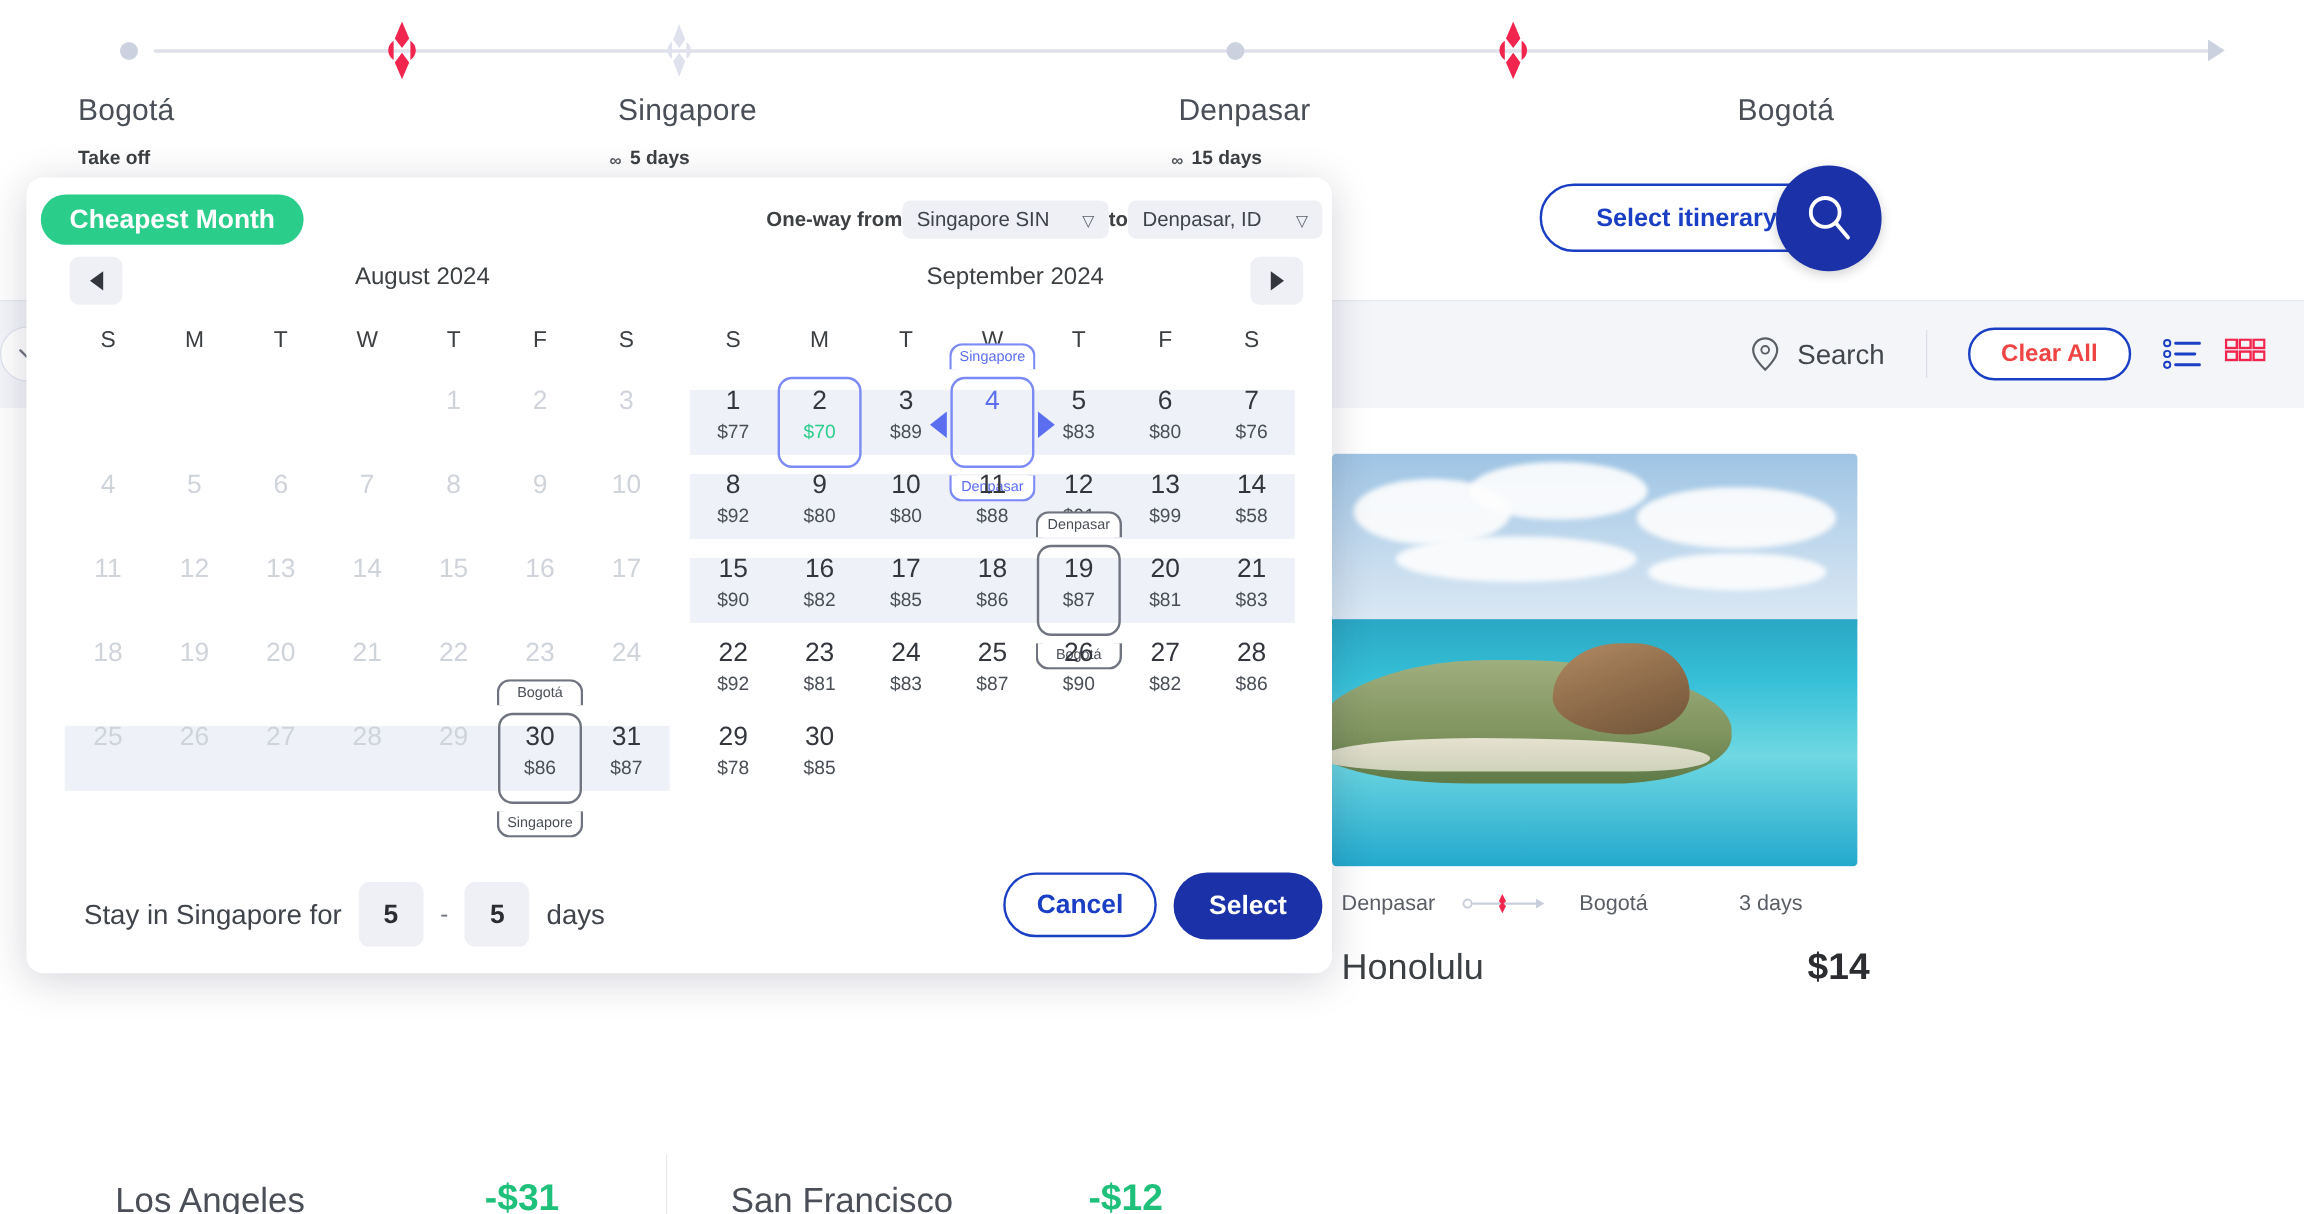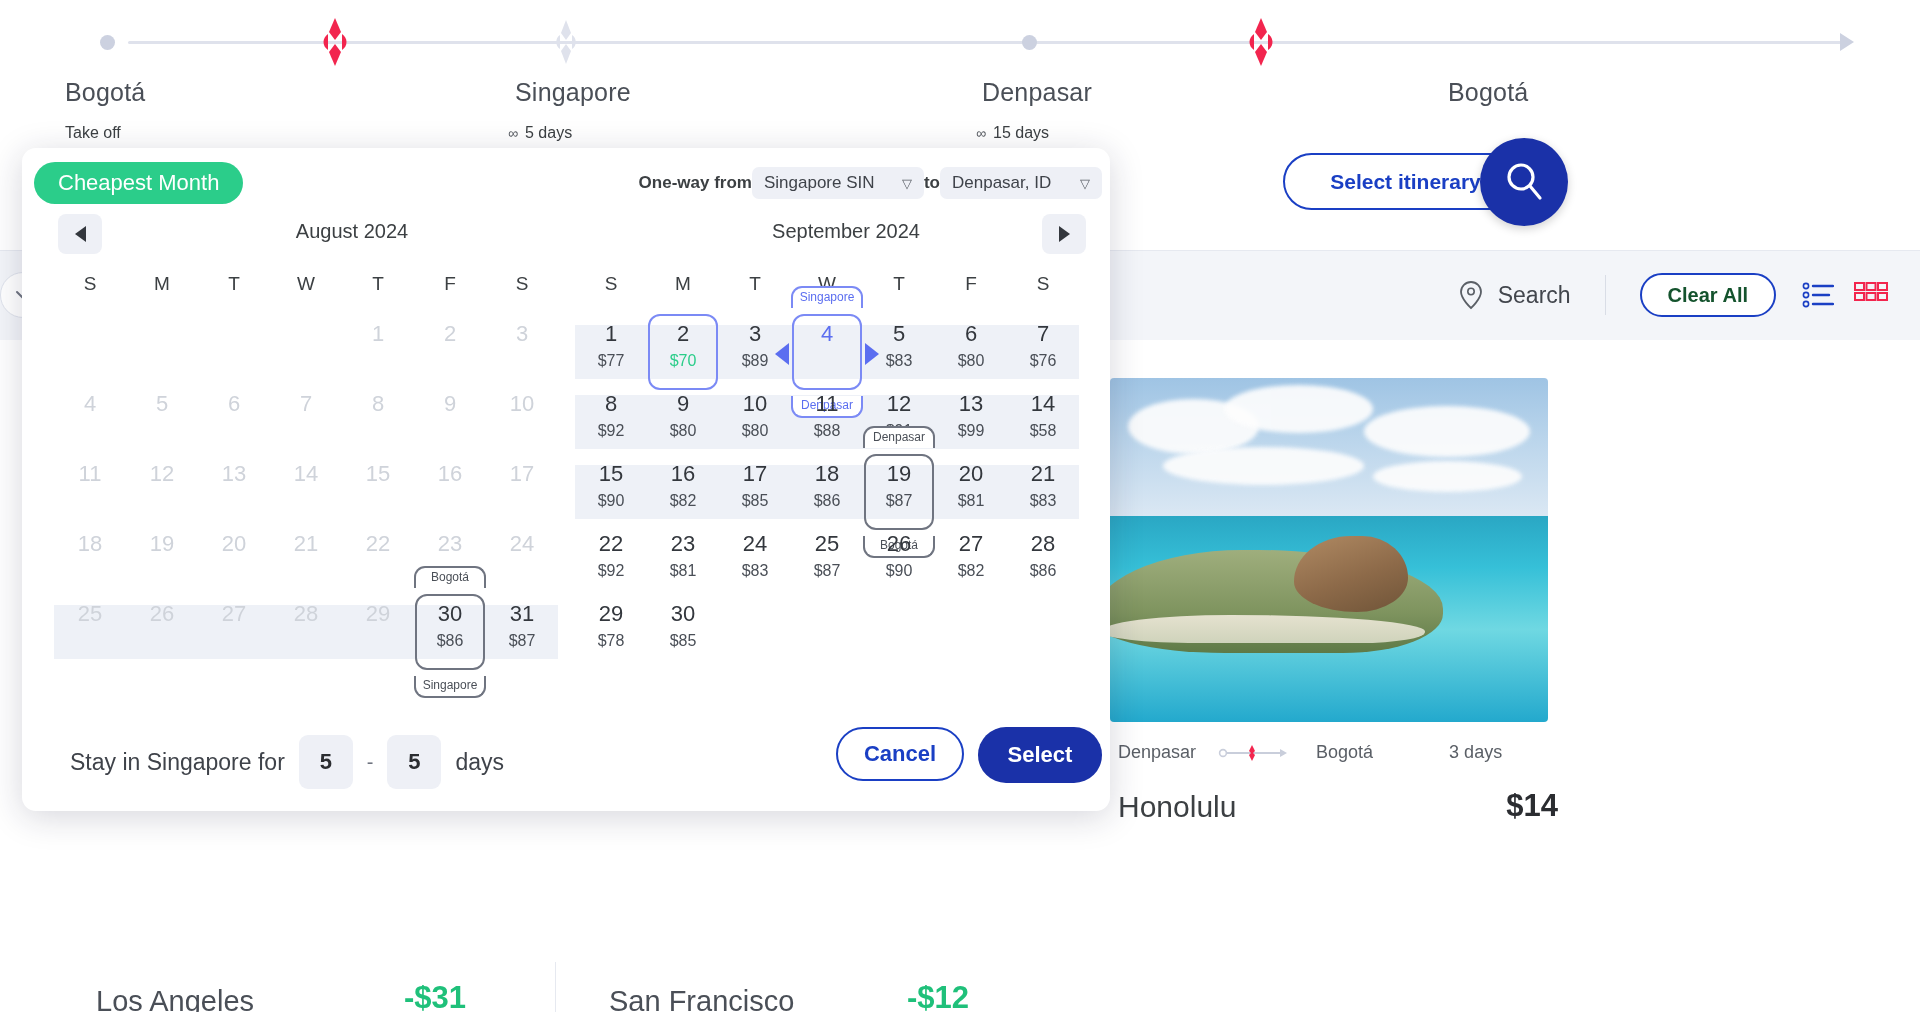--- a/index.html
+++ b/index.html
@@ -14,21 +14,21 @@
 
   
   .timeline { position: absolute; left: 0; top: 0; width: 1920px; height: 180px; background: #fff; }
   .tl-line { position: absolute; left: 128px; top: 41px; width: 1722px; height: 3px; background: #dfe2ec; border-radius: 2px; }
   .tl-arrowhead { position: absolute; left: 1840px; top: 33px; width: 0; height: 0;
     border-top: 9px solid transparent; border-bottom: 9px solid transparent; border-left: 14px solid #ccd1e0; }
   .tl-dot { position: absolute; top: 35px; width: 15px; height: 15px; border-radius: 50%; background: #ccd1e0; }
   .tl-diamond { position: absolute; top: 18px; width: 40px; height: 48px; }
   .tl-diamond svg { display: block; }
   .tl-label { position: absolute; top: 78px; font-size: 25px; color: #4a4f57; font-weight: 400; letter-spacing: .2px; }
-  .tl-sub { position: absolute; font-size: 16px; font-weight: 400; color: #3c4043; display: flex; align-items: center; gap: 7px; }
+  .tl-sub { position: absolute; font-size: 16px; font-weight: 700; color: #3c4043; display: flex; align-items: center; gap: 7px; }
   .tl-sub .ic { font-size: 14px; color: #55595f; display:inline-block; }
   .tl-days { top: 124px; }
   .tl-date { top: 148px; }
 
   
   .select-itinerary {
     position: absolute; left: 1283px; top: 153px; width: 245px; height: 57px;
     border: 2px solid #1a3fc4; border-radius: 30px; background: #fff;
     display: flex; align-items: center; justify-content: center;
     color: #1a3fc4; font-size: 21px; font-weight: 700; cursor: pointer;
@@ -47,21 +47,21 @@
   }
   .fb-chip {
     position: absolute; left: 0px; top: 272px; width: 46px; height: 46px; border-radius: 23px;
     background: #fff; border: 1px solid #dfe3ec; display:flex; align-items:center; justify-content:center;
   }
   .fb-right { position: absolute; right: 0; top: 250px; height: 90px; display: flex; align-items: center; padding-right: 32px; gap: 0; }
   .fb-search { display: flex; align-items: center; gap: 14px; color: #42464d; font-size: 23px; padding-right: 34px; cursor: pointer; }
   .fb-divider { width: 1px; height: 40px; background: #d9dde6; }
   .clear-all {
     margin-left: 34px; height: 44px; padding: 0 26px; border-radius: 24px; border: 2px solid #1a3fc4;
-    background: #fff; color: #14532d; font-size: 20px; font-weight: 700; display: flex; align-items: center; cursor: pointer;
+    background: #fff; color: #ef4444; font-size: 20px; font-weight: 700; display: flex; align-items: center; cursor: pointer;
   }
   .view-toggle { margin-left: 26px; display: flex; align-items: center; gap: 20px; }
 
   
   .photo-card {
     position: absolute; left: 1110px; top: 378px; width: 438px; height: 344px;
     overflow: hidden; border-radius: 4px;
   }
   .photo-sky { position:absolute; left:0; top:0; width:100%; height:42%;
     background: linear-gradient(180deg,#9fc4e4 0%, #bcd6ec 45%, #dde9f4 100%); }
@@ -91,21 +91,21 @@
   
   .modal {
     position: absolute; left: 22px; top: 148px; width: 1088px; height: 663px;
     background: #ffffff; border-radius: 14px;
     box-shadow: 0 6px 34px rgba(25,30,60,.18);
     overflow: visible;
   }
   .cheapest-badge {
     position: absolute; left: 12px; top: 14px; height: 42px; padding: 0 24px;
     background: #2bcd8a; color: #fff; border-radius: 22px;
-    display: flex; align-items: center; font-size: 22px; font-weight: 400; cursor: pointer;
+    display: flex; align-items: center; font-size: 22px; font-weight: 700; cursor: pointer;
   }
   .oneway-row {
     position: absolute; right: 8px; top: 19px; display: flex; align-items: center; gap: 0;
     font-size: 17px; font-weight: 700; color: #3c4043;
   }
   .sel {
     background: #eef0f6; border-radius: 7px; height: 32px; display: flex; align-items: center;
     padding: 0 12px; gap: 10px; font-size: 17px; font-weight: 400; color: #3f434a; cursor: pointer;
   }
   .sel .selval { min-width: 128px; }

